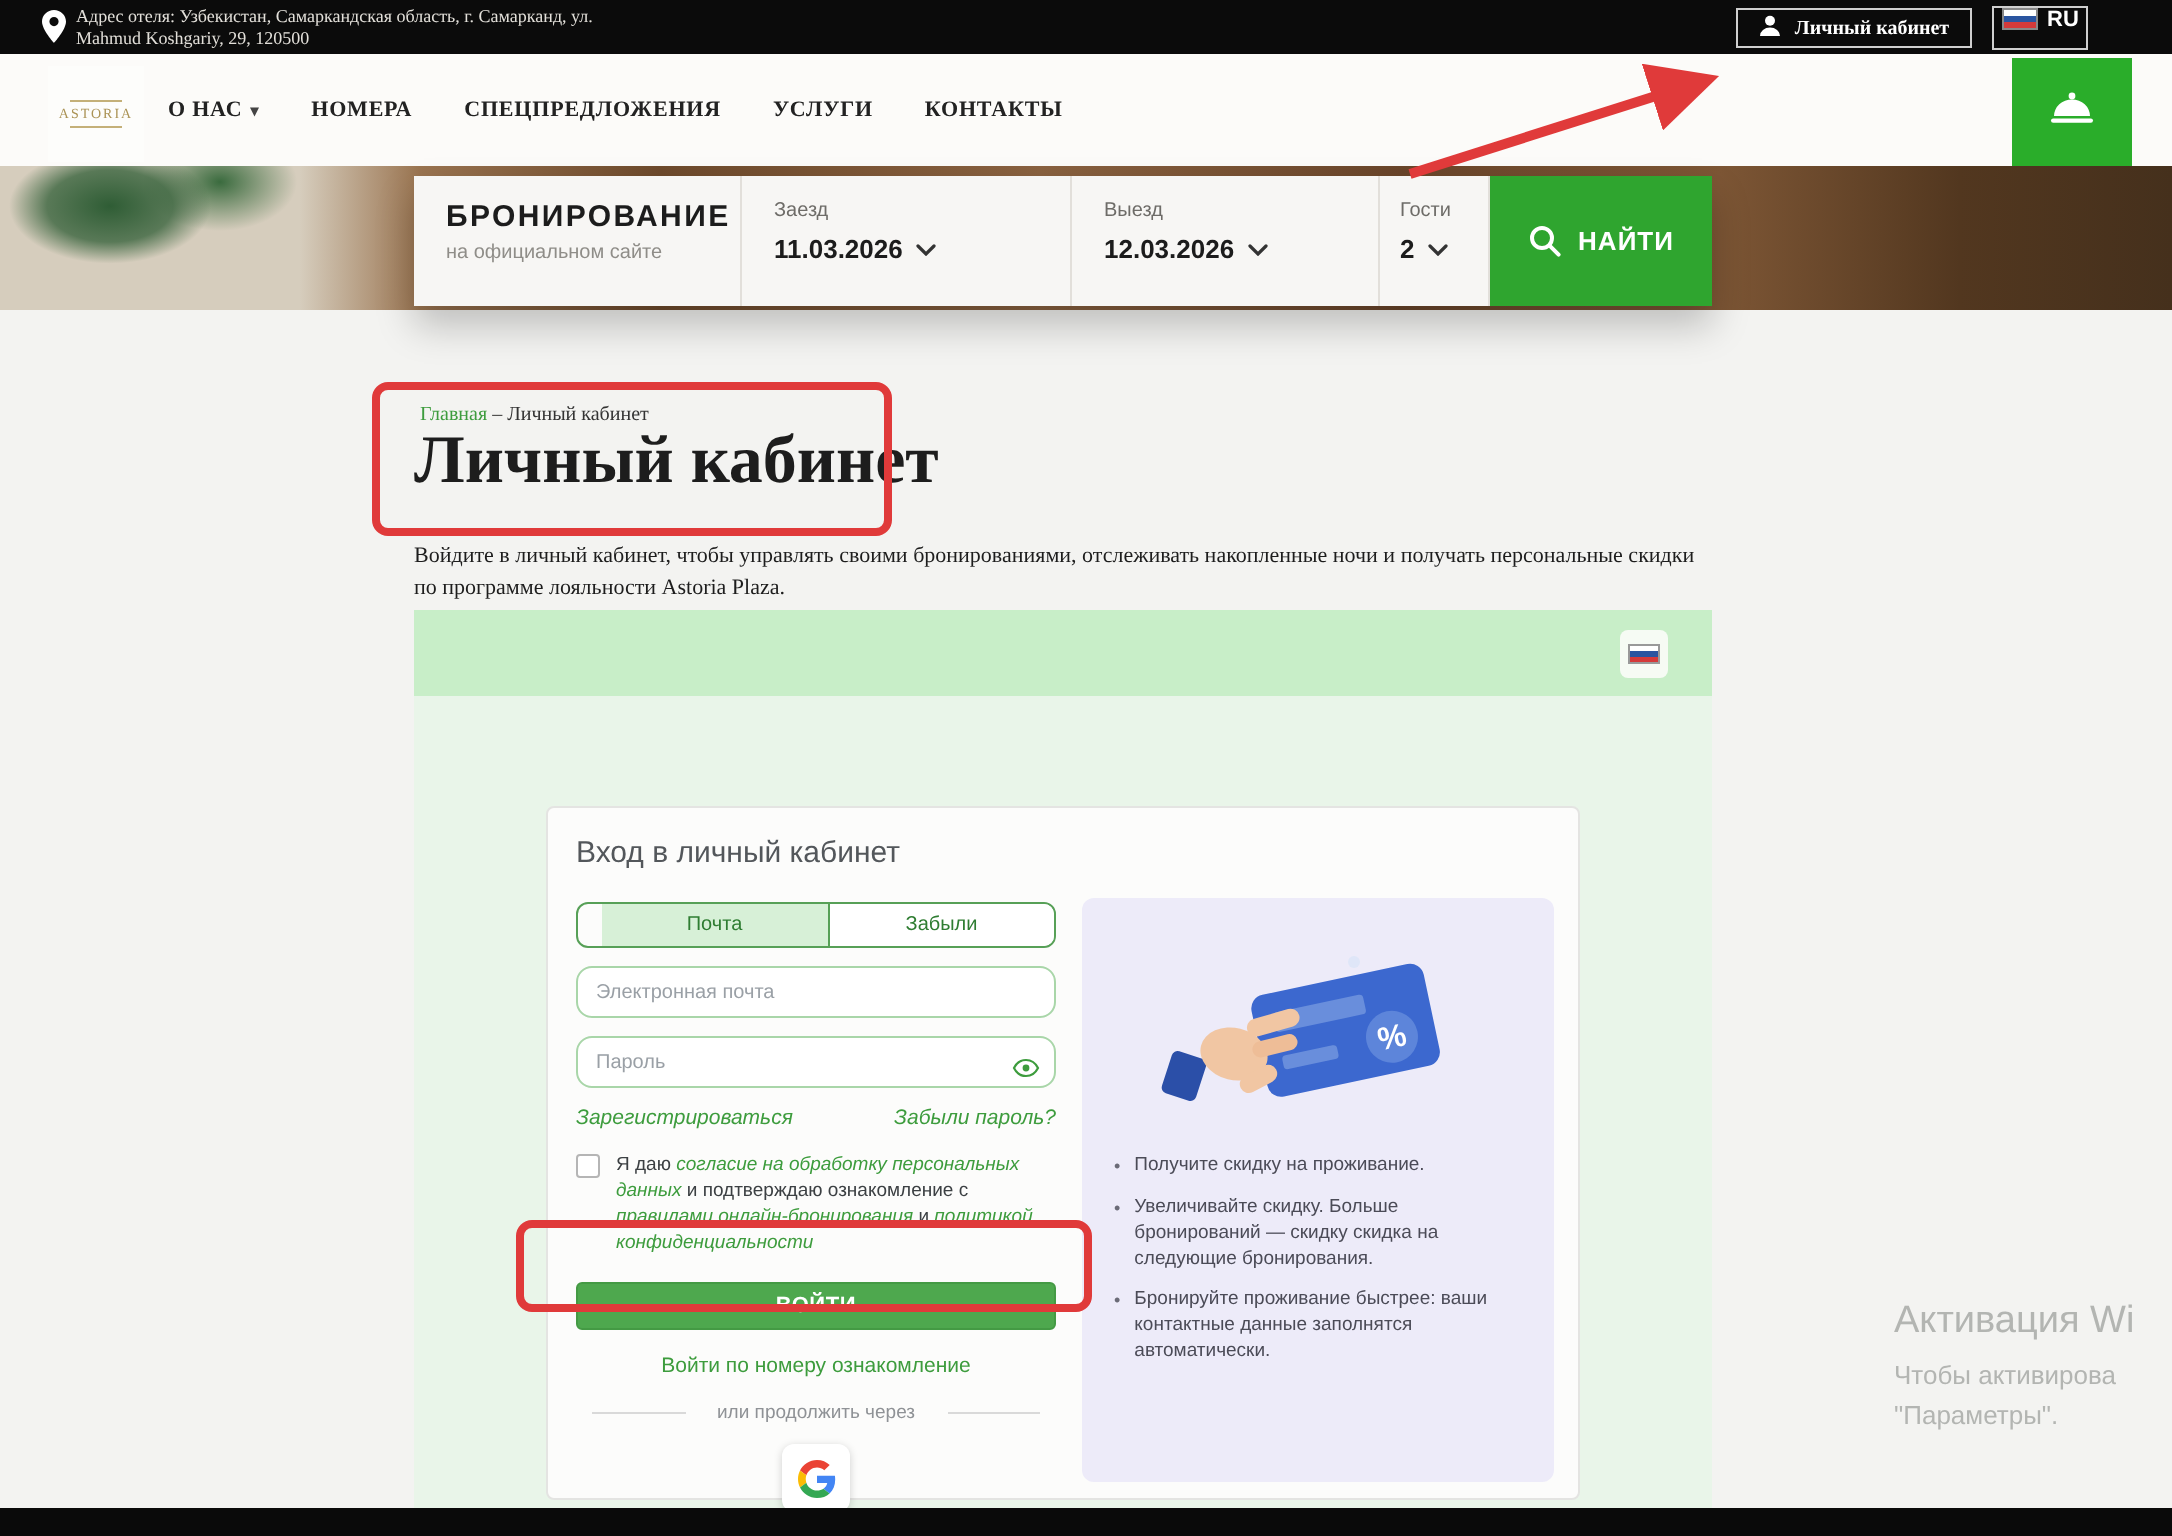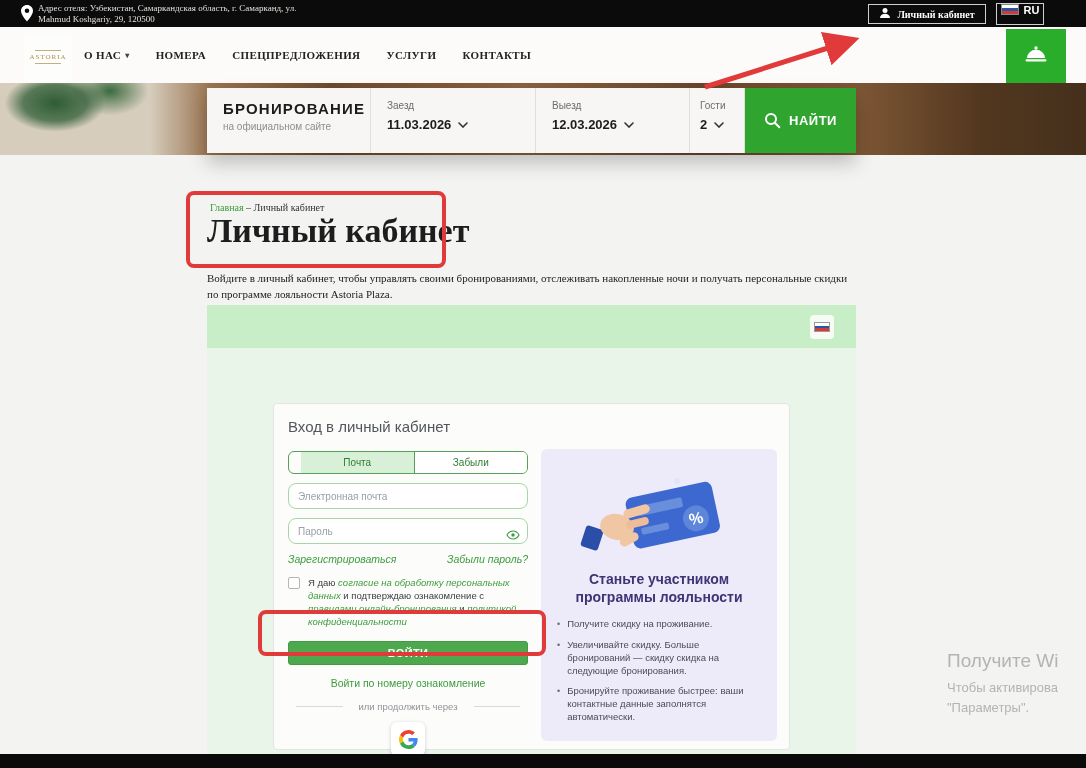--- a/index.html
+++ b/index.html
@@ -290,21 +290,20 @@
           <rect x="60" y="58" width="28" height="7" rx="2" fill="#6e92dd" opacity=".9"></rect>
           <circle cx="116" cy="60" r="13" fill="#5d85da"></circle>
           <text x="116" y="65.5" font-size="16" font-weight="bold" fill="#ffffff" text-anchor="middle" font-family="Liberation Sans, sans-serif">%</text>
         </g>
         <rect x="4" y="62" width="18" height="22" rx="3" fill="#2b4fa8" transform="rotate(18 13 73)"></rect>
         <ellipse cx="38" cy="62" rx="17" ry="13" fill="#f1c6a3" transform="rotate(14 38 62)"></ellipse>
         <rect x="44" y="42" width="27" height="9" rx="4.5" fill="#f1c6a3" transform="rotate(-16 57 46)"></rect>
         <rect x="47" y="54" width="23" height="8" rx="4" fill="#eebd97" transform="rotate(-14 58 58)"></rect>
         <rect x="40" y="70" width="20" height="9" rx="4.5" fill="#f1c6a3" transform="rotate(-28 50 74)"></rect>
       </svg>
-      <div class="loyal-h">Станьте участником программы лояльности</div>
       <ul class="bullets">
         <li>
             <span class="dot">•</span>
             <span>Получите скидку на проживание.</span>
           </li>
         <li>
             <span class="dot">•</span>
             <span>Увеличивайте скидку. Больше бронирований — скидку скидка на следующие бронирования.</span>
           </li>
         <li>
@@ -320,19 +319,19 @@
   <svg class="arrow-svg" width="1086" height="768">
     <defs>
       <marker id="ah" markerWidth="7" markerHeight="7" refX="5" refY="3.5" orient="auto">
         <path d="M0,0 L7,3.5 L0,7 z" fill="#e03a3a"></path>
       </marker>
     </defs>
     <line x1="705" y1="87" x2="850" y2="41" stroke="#e03a3a" stroke-width="5" marker-end="url(#ah)"></line>
   </svg>
 
   <div class="wm">
-    <div class="l1">Получите Wi</div>
+    <div class="l1">Активация Wi</div>
     <div class="l2">Чтобы активирова</div>
     <div class="l3">"Параметры".</div>
   </div>
 
   <div class="bottombar"></div>
 </div>
 
 </body></html>

